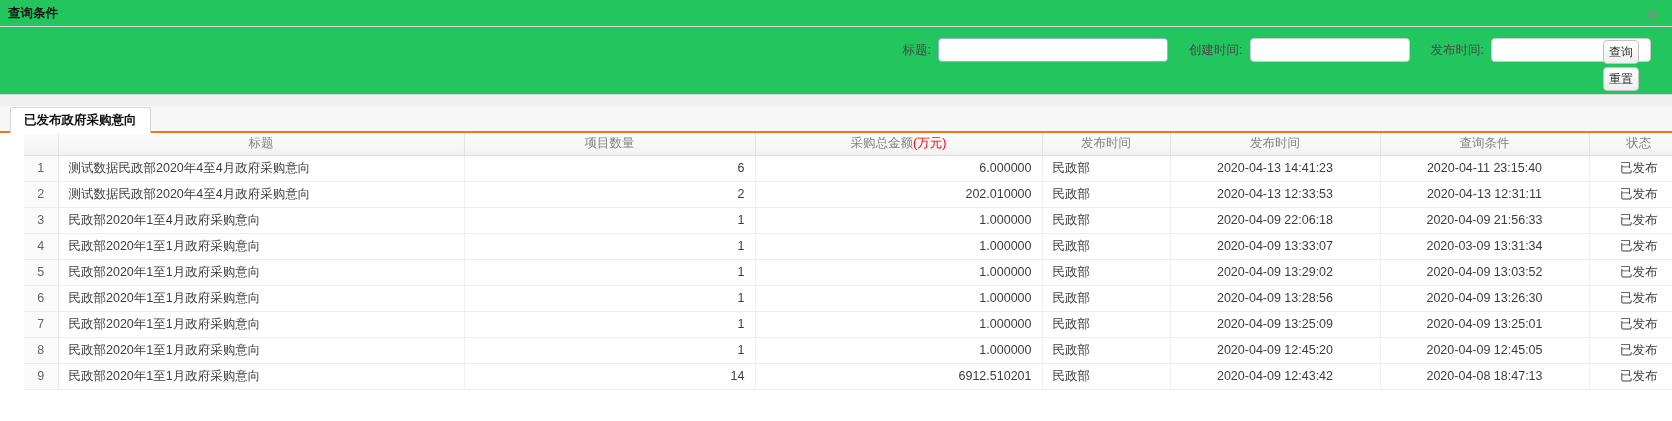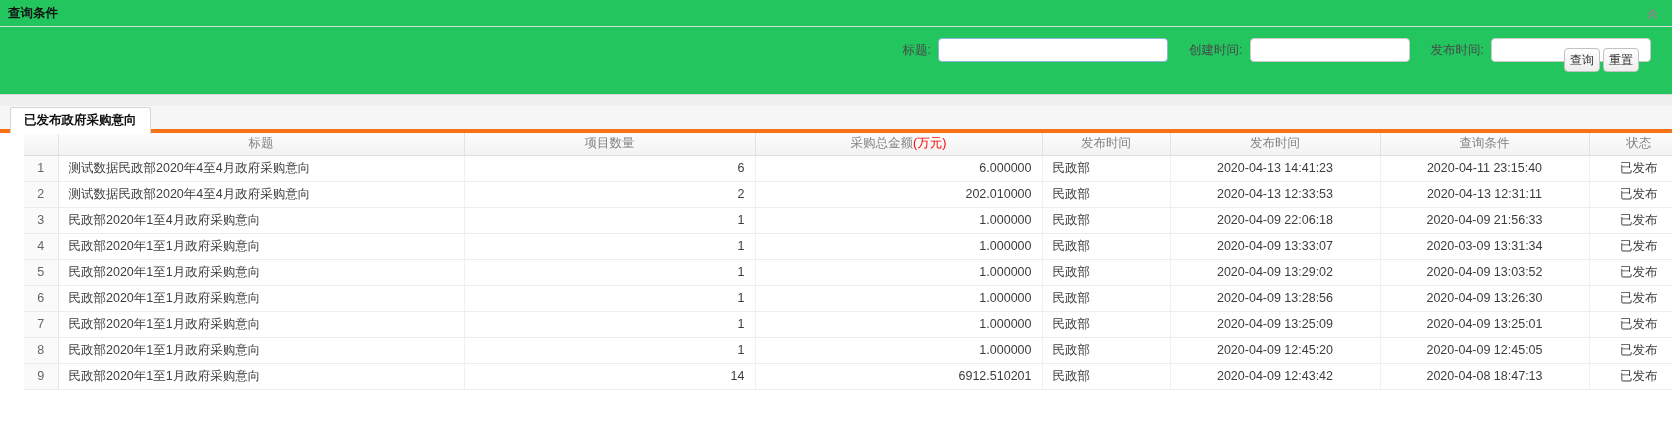--- a/index.html
+++ b/index.html
@@ -21,33 +21,33 @@
   .collapse-btn { display:flex; align-items:center; cursor:pointer; padding:2px; }
   .form-row { display:flex; align-items:center; margin-top:11px; padding-left:31px;justify-content:flex-end; }
   .field { display:flex; align-items:center; margin-right:21px; }
   .field label { color:#494949; margin-right:7px; font-size:12.5px; }
   .txt-input {
     height:24px; width:160px; border:1px solid #c9c9c9; border-radius:4px;
     padding:0 6px; font-size:12px; outline:none; background:#fff;
   }
   .txt-input.wide { width:230px; }
   .txt-input.focused { border-color:#8fb5d6; }
-  .panel-buttons { position:absolute; top:48px; right:33px; display:flex; flex-direction:row; gap:3px; }
+  .panel-buttons { position:absolute; top:40px; right:33px; display:flex; flex-direction:column; gap:3px; }
   .btn {
     width:36px; height:24px; padding:0; cursor:pointer;
     background:linear-gradient(#fefefe,#eeeeee); border:1px solid #c2c2c2; border-radius:4px;
     font-size:12px; color:#2e2e2e; font-family:inherit;
   }
 
   
   .panel-gap { height:11px; background:#f0f0f0; }
 
   
   .grid-panel { background:#fff; }
-  .tab-strip { position:relative; height:27px; background:#f7f7f7; border-bottom:4px solid #f97316; }
+  .tab-strip { position:relative; height:27px; background:#f7f7f7; border-bottom:2px solid #f97316; }
   .tab {
     position:absolute; left:10px; top:1px; height:27px; z-index:2;
     background:#fff; border:1px solid #d6d6d6; border-bottom:1px solid #fff;
     border-radius:3px 3px 0 0;
     display:flex; align-items:center; padding:0 13px;
     font-weight:bold; font-size:12.5px; color:#101010; cursor:pointer;
   }
 
   table.grid { border-collapse:collapse; table-layout:fixed; width:1664px;margin-left:24px; }
   .grid thead th {

